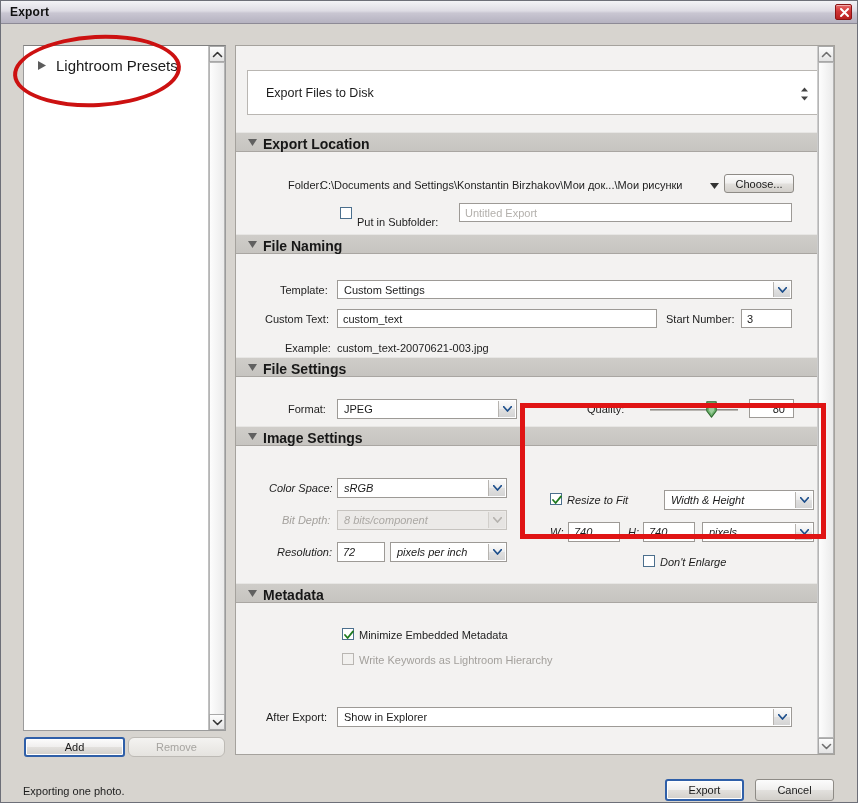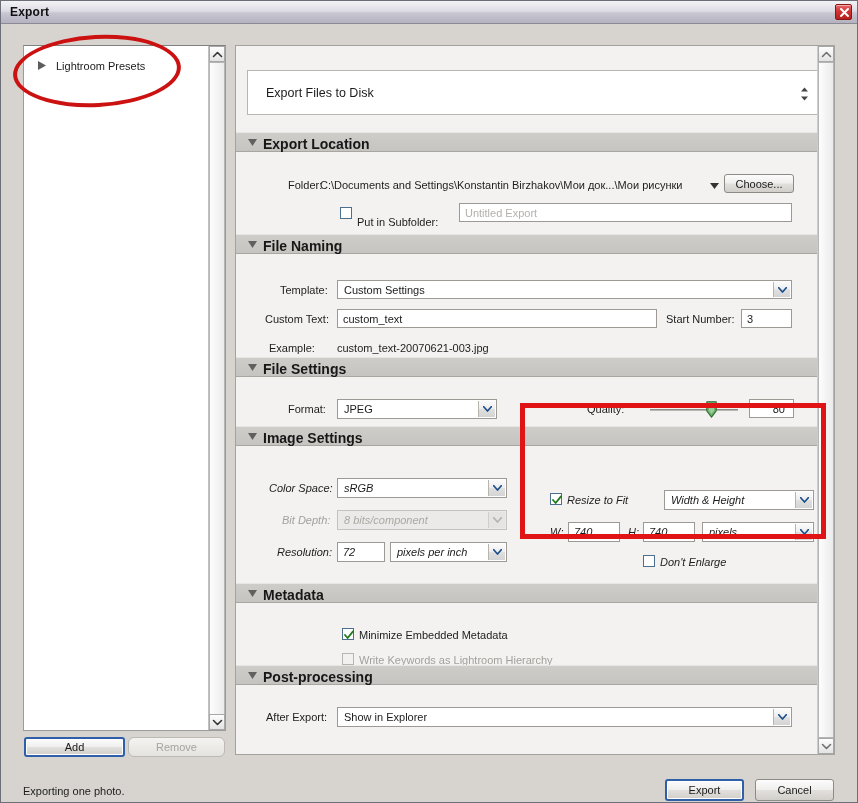--- a/index.html
+++ b/index.html
@@ -79,21 +79,21 @@
     height: 21px;
     cursor: pointer;
   }
   .tri {
     width: 12px;
     margin-right: 6px;
     display: flex;
     align-items: center;
   }
   .preset-label {
-    font-size: 11px;
+    font-size: 15px;
     color: #1b1b1b;
     text-align: center;
   }
 
   
   .vscroll {
     position: absolute;
     top: 0; right: 0;
     width: 17px;
     background: #f0f0f0;
@@ -407,33 +407,33 @@
                 <path d="M0.7 0.7 L4.5 5 L8.3 0.7" stroke="#1d4f8c" stroke-width="1.7" fill="none" stroke-linecap="round" stroke-linejoin="round"></path>
               </svg>
           </span>
         </div>
 
         <span class="lbl" style="left:29px; top:58px;">Custom Text:</span>
         <div class="txtbox" style="left:101px; top:54px; width:320px; height:19px;">custom_text</div>
         <span class="lbl" style="left:430px; top:58px;">Start Number:</span>
         <div class="txtbox" style="left:505px; top:54px; width:51px; height:19px;">3</div>
 
-        <span class="lbl" style="left:33px; top:87px;">Example:</span>
+        <span class="lbl" style="left:49px; top:87px;">Example:</span>
         <span class="lbl" style="left:101px; top:87px;">custom_text-20070621-003.jpg</span>
       </div>
 
       <div class="section-head" style="top:311px;">
         <svg class="caret" width="9" height="7" viewBox="0 0 9 7">
             <path d="M0 0 L9 0 L4.5 7 Z" fill="#606060"></path>
           </svg>
         <span class="stitle">File Settings</span>
       </div>
       <div class="section-body" style="top:332px; height:57px;">
         <span class="lbl" style="left:52px; top:25px;">Format:</span>
-        <div class="combo" style="left:101px; top:21px; width:160px; height:20px;">
+        <div class="combo" style="left:101px; top:21px; width:180px; height:20px;">
           <span class="cv">JPEG</span>
           <span class="cbtn">
             <svg width="9" height="6" viewBox="0 0 9 6">
                 <path d="M0.7 0.7 L4.5 5 L8.3 0.7" stroke="#1d4f8c" stroke-width="1.7" fill="none" stroke-linecap="round" stroke-linejoin="round"></path>
               </svg>
           </span>
         </div>
 
         <span class="lbl" style="left:351px; top:25px;">Quality:</span>
         <div class="slider-track" style="left:414px; top:31px; width:88px;"></div>
@@ -537,26 +537,20 @@
           <svg width="10" height="10" viewBox="0 0 10 10">
               <path d="M1 5 L3.6 8 L9 1.4" stroke="#1f7a1f" stroke-width="1.8" fill="none" stroke-linecap="round" stroke-linejoin="round"></path>
             </svg>
         </div>
         <span class="lbl" style="left:123px; top:25px;">Minimize Embedded Metadata</span>
 
         <div class="cbx dis" style="left:106px; top:49px;"></div>
         <span class="lbl dim" style="left:123px; top:50px;">Write Keywords as Lightroom Hierarchy</span>
       </div>
 
-      <div class="section-head" style="top:619px;">
-        <svg class="caret" width="9" height="7" viewBox="0 0 9 7">
-            <path d="M0 0 L9 0 L4.5 7 Z" fill="#606060"></path>
-          </svg>
-        <span class="stitle">Post-processing</span>
-      </div>
       <div class="section-body" style="top:640px; height:68px;">
         <span class="lbl" style="left:30px; top:25px;">After Export:</span>
         <div class="combo" style="left:101px; top:21px; width:455px; height:20px;">
           <span class="cv">Show in Explorer</span>
           <span class="cbtn">
             <svg width="9" height="6" viewBox="0 0 9 6">
                 <path d="M0.7 0.7 L4.5 5 L8.3 0.7" stroke="#1d4f8c" stroke-width="1.7" fill="none" stroke-linecap="round" stroke-linejoin="round"></path>
               </svg>
           </span>
         </div>

